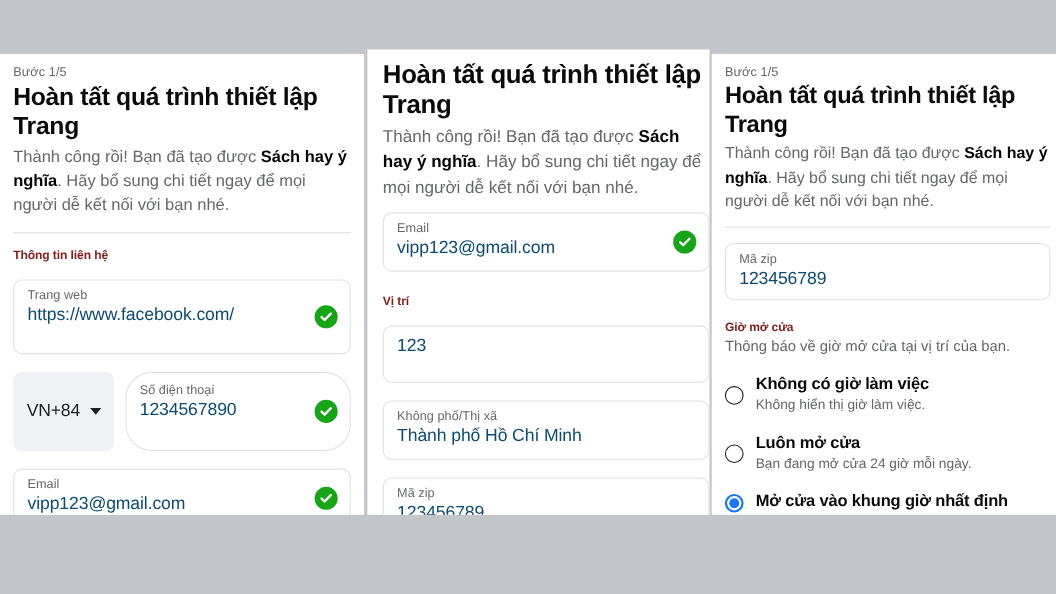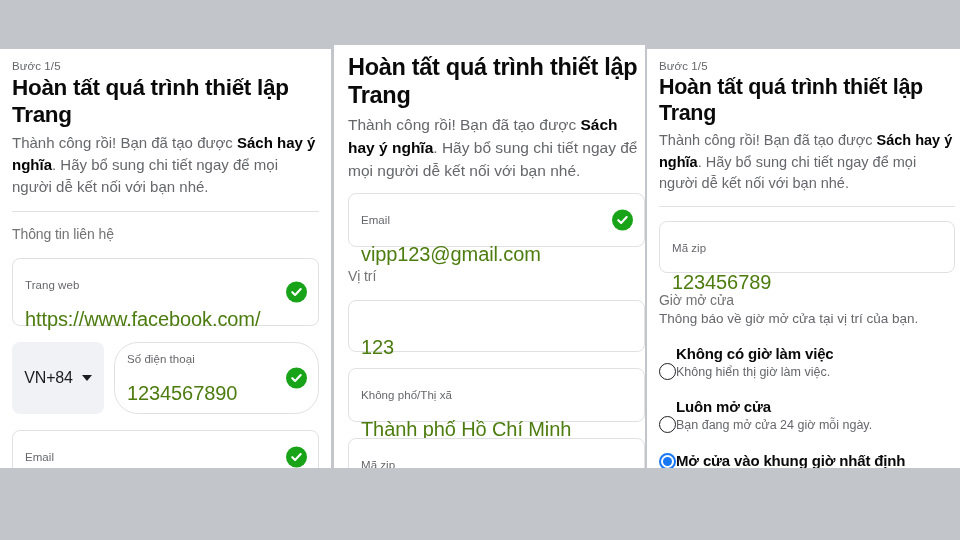--- a/index.html
+++ b/index.html
@@ -66,55 +66,54 @@
   #panel-right .subtext  { font-size: 14.5px; line-height: 21.5px; }
   .subtext b { color: #050505; font-weight: bold; }
 
   .divider {
     height: 1px;
     background: #dfe1e4;
     margin: 0;
   }
 
   .section-title {
-    font-size: 14px;
-    font-weight: normal;
-    color: #737373;
+    font-size: 11px;
+    font-weight: bold;
+    color: #7f1d1d;
     letter-spacing: -0.1px;
   }
   .section-sub {
     font-size: 13.5px;
     color: #65676b;
     line-height: 18px;
   }
 
   
   .field {
     position: relative;
     border: 1px solid #dfe1e4;
     border-radius: 8px;
     background: #fff;
     box-sizing: border-box;
-    padding: 19px 44px 8px 12px;
+    padding: 7px 44px 8px 12px;
   }
   .field-label {
     font-size: 11.5px;
     color: #65676b;
     line-height: 14px;
     display: block;
     letter-spacing: 0.05px;
   }
   .field-value {
-    font-size: 20px;
-    color: #4d7c0f;
+    font-size: 16px;
+    color: #0c4a6e;
     line-height: 22px;
     display: block;
     white-space: nowrap;
     letter-spacing: -0.1px;
-    margin-top: 16px;
   }
 
   .check-icon {
     position: absolute;
     right: 11px;
     top: 50%;
     transform: translateY(-50%);
     width: 21px;
     height: 21px;
     border-radius: 50%;
@@ -151,21 +150,22 @@
     width: 0; height: 0;
     border-left: 5.5px solid transparent;
     border-right: 5.5px solid transparent;
     border-top: 6.5px solid #1c1e21;
   }
   .phone-field { flex: 1 1 auto; }
 
   
   .radio-row {
     display: flex;
-    align-items: flex-end;
+    align-items: center;
+    gap: 11px;
   }
   .radio-outer {
     width: 17px;
     height: 17px;
     border-radius: 50%;
     border: 1.8px solid #1c1e21;
     box-sizing: border-box;
     margin-top: 3px;
     flex: 0 0 auto;
     position: relative;

